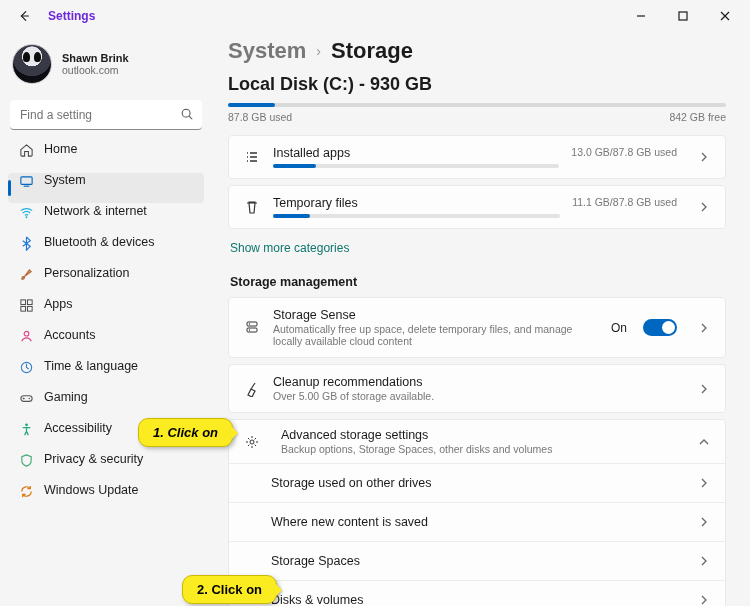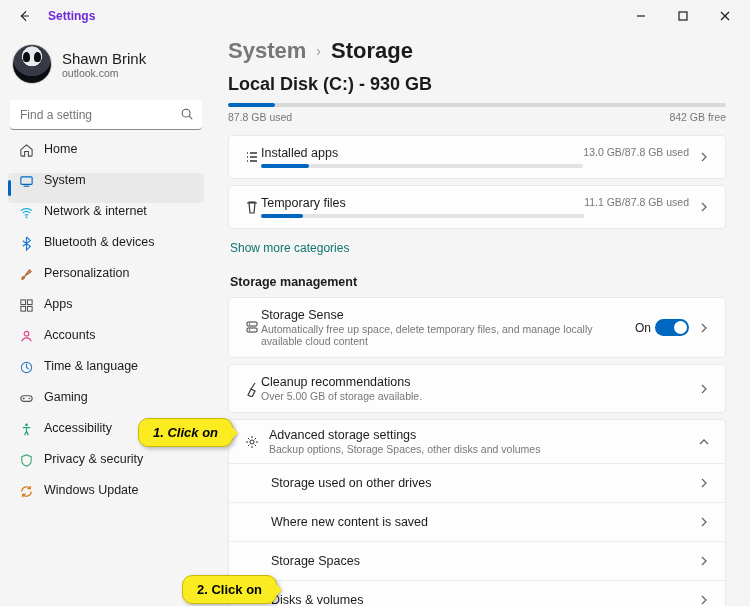--- a/index.html
+++ b/index.html
@@ -13,42 +13,42 @@
   .winbtn { width: 42px; height: 28px; display: flex; align-items: center; justify-content: center; cursor: pointer; }
   .winbtn svg { stroke: #1b1b1b; }
   
   .content { flex: 1; display: flex; overflow: hidden; }
   
   .sidebar { width: 210px; padding: 8px 6px 0 8px; display: flex; flex-direction: column; }
   .profile { display: flex; align-items: center; gap: 10px; padding: 4px 4px 10px 4px; }
   .avatar { width: 40px; height: 40px; border-radius: 50%; background: radial-gradient(circle at 50% 30%, #e6e9ed 0 30%, #373a45 31% 60%, #0b0d12 61% 100%); border: 1px solid #ccc; position: relative; overflow: hidden; }
   .avatar::before { content: ""; position: absolute; top: 7px; left: 10px; width: 7px; height: 10px; background: #0d0d0d; border-radius: 50% 50% 40% 40%; }
   .avatar::after { content: ""; position: absolute; top: 7px; right: 10px; width: 7px; height: 10px; background: #0d0d0d; border-radius: 50% 50% 40% 40%; }
-  .profile .name { font-size: 15px; font-weight: 400; }
+  .profile .name { font-size: 11px; font-weight: 700; }
   .profile .email { font-size: 10.5px; color: #6b6b6b; }
   .searchwrap { position: relative; margin: 6px 2px 10px 2px; }
   .searchwrap input { width: 100%; height: 30px; border: none; border-bottom: 1.5px solid #888; background: #fff; border-radius: 4px; padding: 0 28px 0 10px; font-size: 12px; outline: none; }
   .searchwrap .sicon { position: absolute; right: 8px; top: 7px; color: #555; }
   .nav { display: flex; flex-direction: column; gap: 1px; margin-top: 2px; }
   .nav-item { display: flex; gap: 10px; height: 30px; padding: 0 10px; border-radius: 4px; cursor: pointer; font-size: 12.5px; color: #1b1b1b; }
   .nav-item.selected { background: #e9e9e9; position: relative; }
   .nav-item.selected::before { content: ""; position: absolute; left: 0; top: 7px; bottom: 7px; width: 3px; background: #0067c0; border-radius: 2px; }
   .nav-ico { width: 16px; height: 16px; display: flex; align-items: center; justify-content: center; }
   
   .main { flex: 1; padding: 6px 24px 0 18px; overflow-y: auto; }
   .breadcrumb { display: flex; align-items: center; gap: 10px; font-size: 22px; margin-bottom: 10px; }
   .breadcrumb .bc-parent { color: #777; font-weight: 600; }
   .breadcrumb .bc-sep { color: #999; font-size: 14px; }
   .breadcrumb .bc-current { font-weight: 600; }
   .disk-title { font-size: 18px; font-weight: 700; margin-top: 4px; }
   .bar { width: 100%; height: 4px; background: #d9d9d9; border-radius: 2px; margin-top: 8px; position: relative; }
   .bar .fill { position: absolute; left: 0; top: 0; bottom: 0; background: #0067c0; border-radius: 2px; }
   .bar-labels { display: flex; justify-content: space-between; font-size: 10.5px; color: #777; margin-top: 4px; margin-bottom: 12px; }
   .card { background: #fdfdfd; border: 1px solid #e9e9e9; border-radius: 4px; margin-bottom: 6px; }
-  .card-row { display: flex; align-items: center; padding: 10px 14px; gap: 0; cursor: pointer; }
+  .card-row { display: flex; align-items: center; padding: 10px 14px; gap: 12px; cursor: pointer; }
   .card-row + .card-row { border-top: 1px solid #ededed; }
   .card-row.sub { padding: 12px 14px 12px 42px; }
   .card-ico { width: 18px; height: 18px; display: flex; align-items: center; justify-content: center; flex-shrink: 0; }
   .card-body { flex: 1; min-width: 0; }
   .card-title { font-size: 12.5px; font-weight: 400; color: #1b1b1b; }
   .card-sub { font-size: 10.5px; color: #777; margin-top: 1px; }
   .card-right { font-size: 10.5px; color: #777; text-align: right; }
   .chev { width: 14px; height: 14px; display: flex; align-items: center; justify-content: center; color: #666; margin-left: 8px; flex-shrink: 0; }
   .inner-bar { height: 4px; background: #e3e3e3; border-radius: 2px; margin-top: 4px; position: relative; }
   .inner-bar .fill { position: absolute; left: 0; top: 0; bottom: 0; background: #0067c0; border-radius: 2px; }

